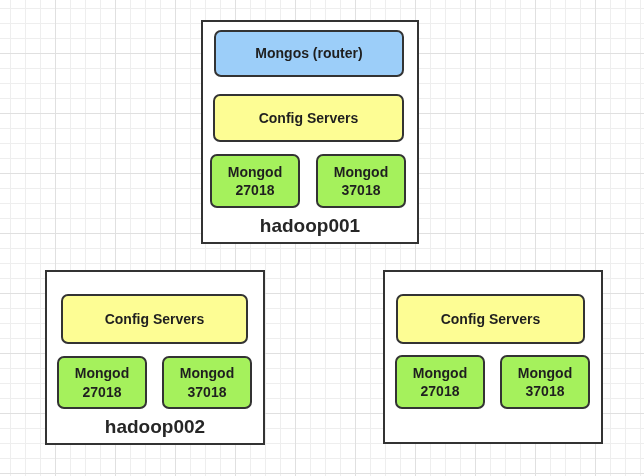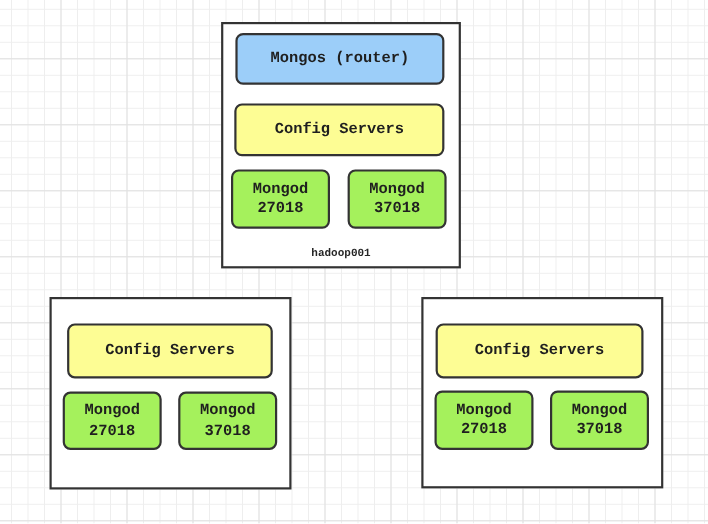--- a/index.html
+++ b/index.html
@@ -16,21 +16,20 @@
       linear-gradient(to right, #eeeeee 1px, transparent 1px),
       linear-gradient(to bottom, #eeeeee 1px, transparent 1px);
     background-size: 60px 60px, 60px 60px, 15px 15px, 15px 15px;
     background-position: 55px 53px, 55px 53px, 10px 8px, 10px 8px;
   }
 
   .host {
     position:absolute;
     background:#ffffff;
     border:2px solid #333333;
-    font-family:Liberation Mono, monospace;
   }
   .host-1 { left:201px; top:20px;  width:218px; height:224px; }
   .host-2 { left:45px;  top:270px; width:220px; height:175px; }
   .host-3 { left:383px; top:270px; width:220px; height:174px; }
 
   .node {
     position:absolute;
     border:2px solid #333333;
     border-radius:7px;
     display:flex; align-items:center; justify-content:center;
@@ -53,21 +52,21 @@
 
   
   .host-3 .node-config   { left:11px;  top:22px;  width:189px; height:50px; }
   .host-3 .node-mongod-a { left:10px;  top:83px;  width:90px;  height:54px; }
   .host-3 .node-mongod-b { left:115px; top:83px;  width:90px;  height:54px; }
 
   .host-label {
     position:absolute;
     left:0; right:0; bottom:5px;
     text-align:center;
-    font-weight:bold; font-size:10px;
+    font-weight:bold; font-size:19px;
     color:#262626;
   }
 </style>
 </head>
 <body>
 
 <div class="canvas">
 
   <section class="host host-1">
     <div class="node node-router" style="background-color: rgb(156, 206, 249);">
@@ -88,20 +87,21 @@
   <section class="host host-2">
     <div class="node node-config" style="background-color: rgb(253, 253, 148);">
       <span>Config Servers</span>
     </div>
     <div class="node node-mongod-a" style="background-color: rgb(165, 241, 92);">
       <span>Mongod 27018</span>
     </div>
     <div class="node node-mongod-b" style="background-color: rgb(165, 241, 92);">
       <span>Mongod 37018</span>
     </div>
+    <div class="host-label">hadoop002</div>
   </section>
 
   <section class="host host-3">
     <div class="node node-config" style="background-color: rgb(253, 253, 148);">
       <span>Config Servers</span>
     </div>
     <div class="node node-mongod-a" style="background-color: rgb(165, 241, 92);">
       <span>Mongod 27018</span>
     </div>
     <div class="node node-mongod-b" style="background-color: rgb(165, 241, 92);">

